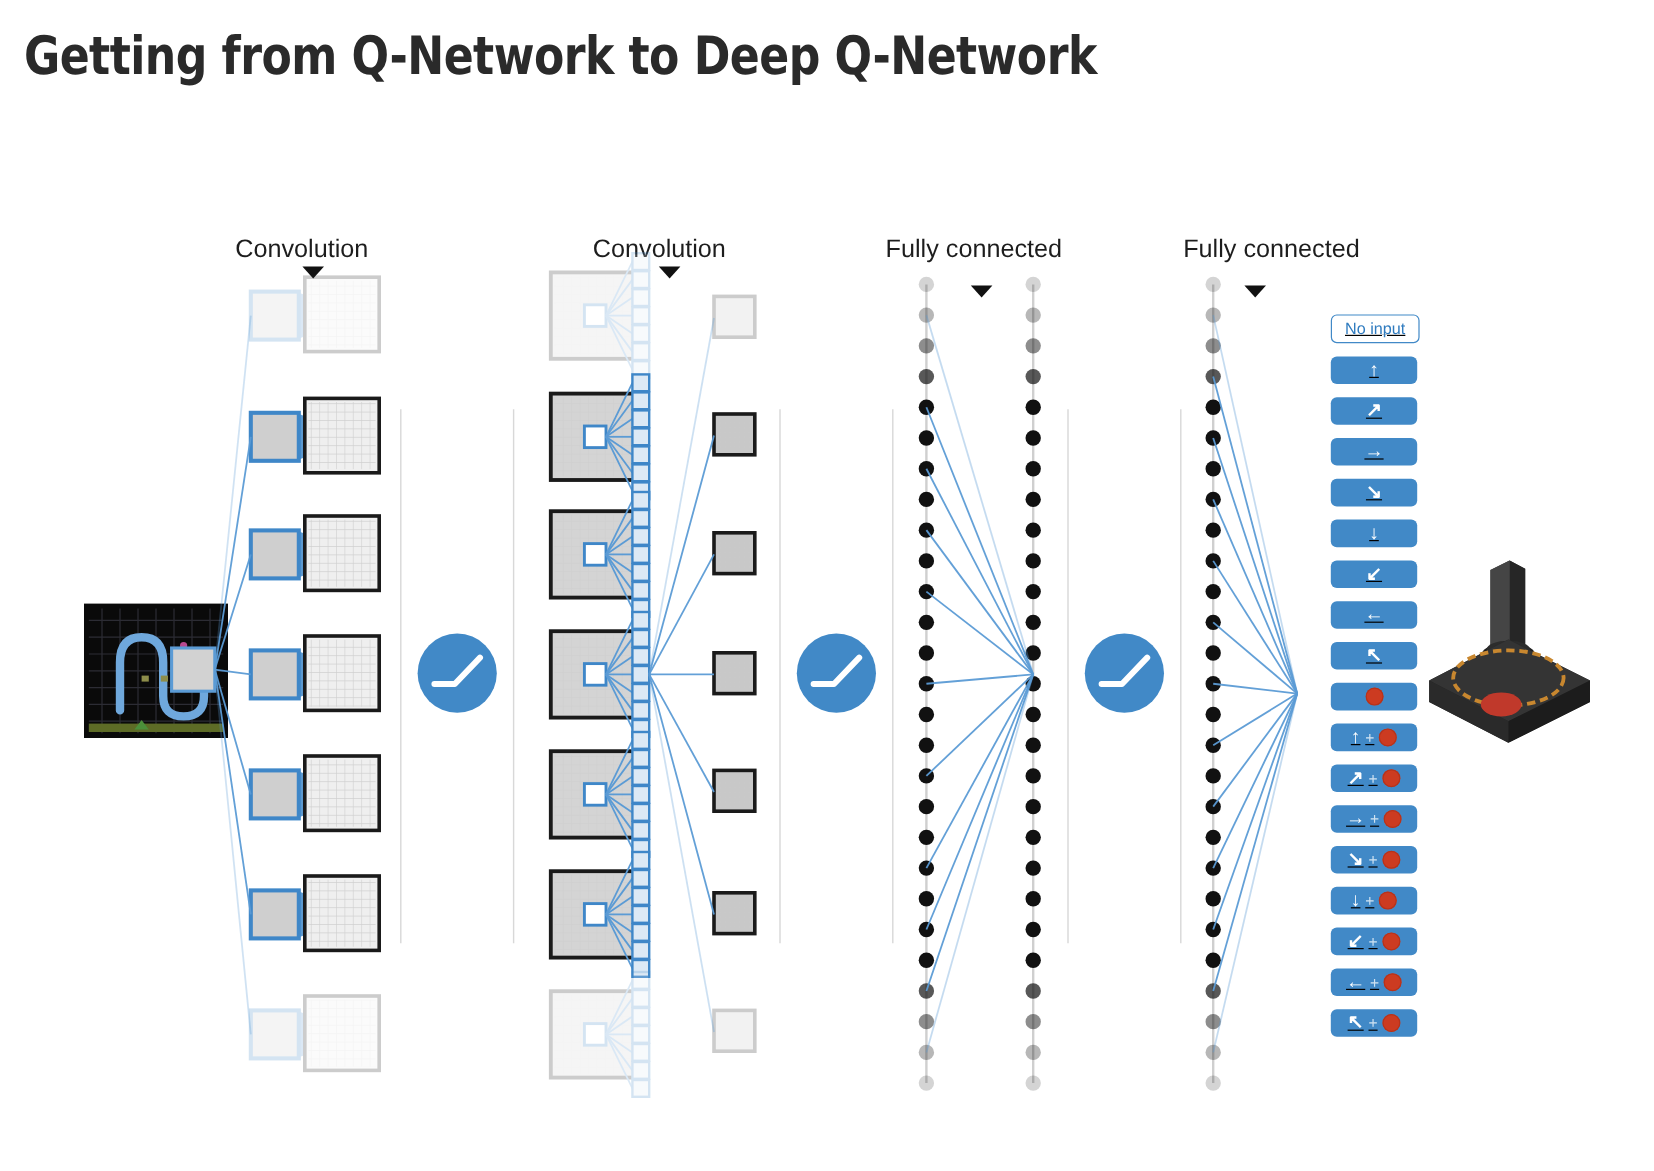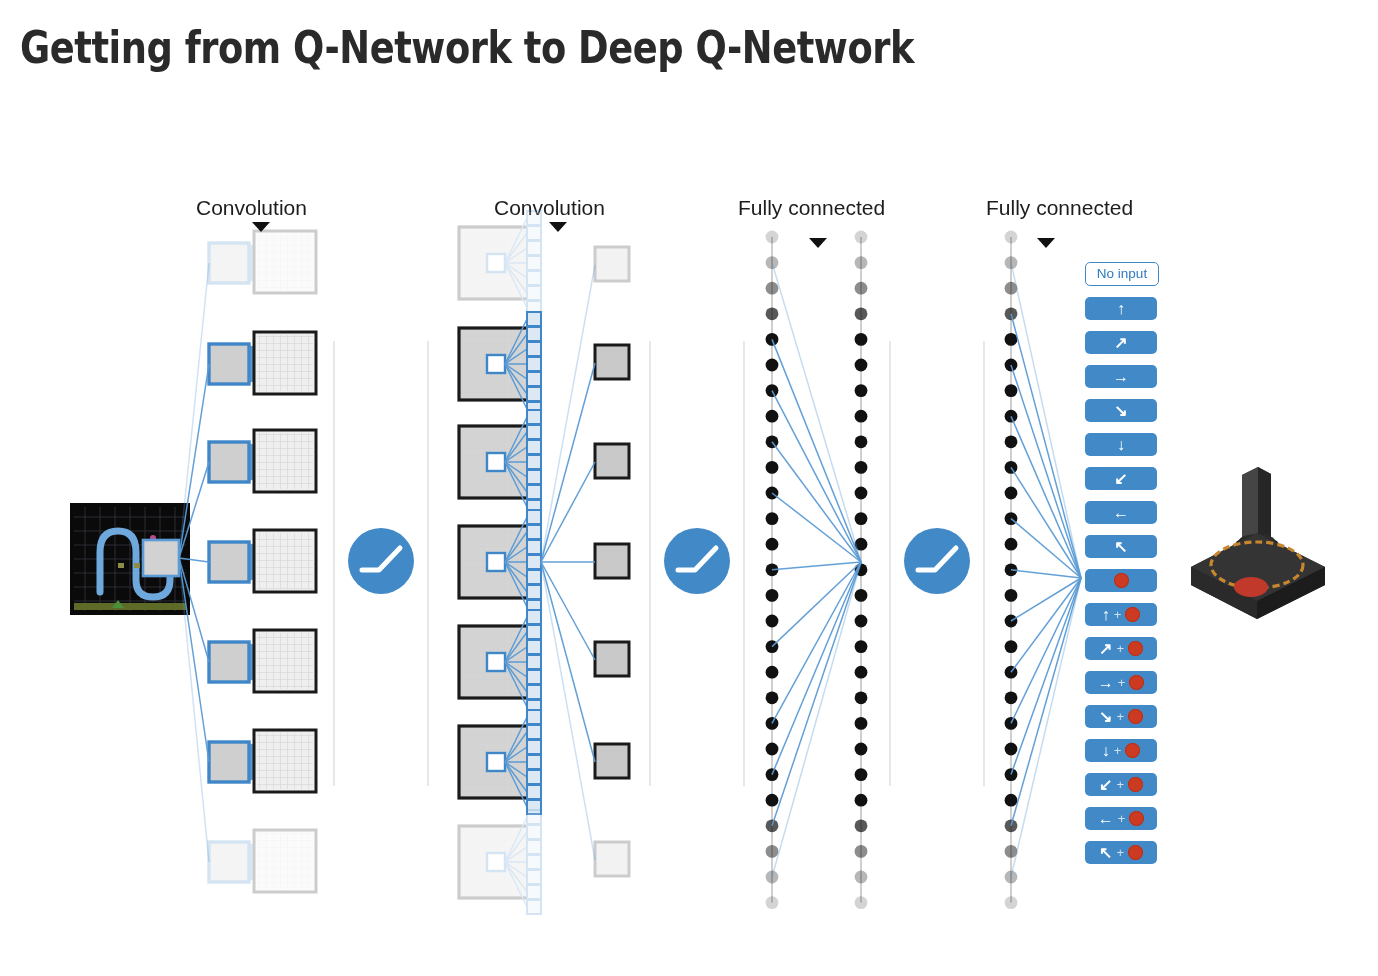--- a/index.html
+++ b/index.html
@@ -16,21 +16,21 @@
   .lbl{
     position:absolute;font-family:"Liberation Sans",sans-serif;
     font-size:21px;color:#1d1d1d;white-space:nowrap;
   }
   .tri{
     position:absolute;width:0;height:0;
     border-left:9px solid transparent;border-right:9px solid transparent;
     border-top:10px solid #111111;
   }
   
-  #actions{position:absolute;left:1085px;top:262px;width:74px;}
+  #actions{position:absolute;left:1109px;top:262px;width:74px;text-decoration:underline;}
   .act{
     position:relative;width:72px;height:23px;margin-bottom:11px;
     border-radius:5px;background:#4189c7;
     display:flex;align-items:center;justify-content:center;
     color:#ffffff;font-size:15px;line-height:1;
   }
   .act.noinput{
     background:#ffffff;border:1.6px solid #4189c7;color:#2f7bbf;
     font-size:13.5px;height:22px;
   }

